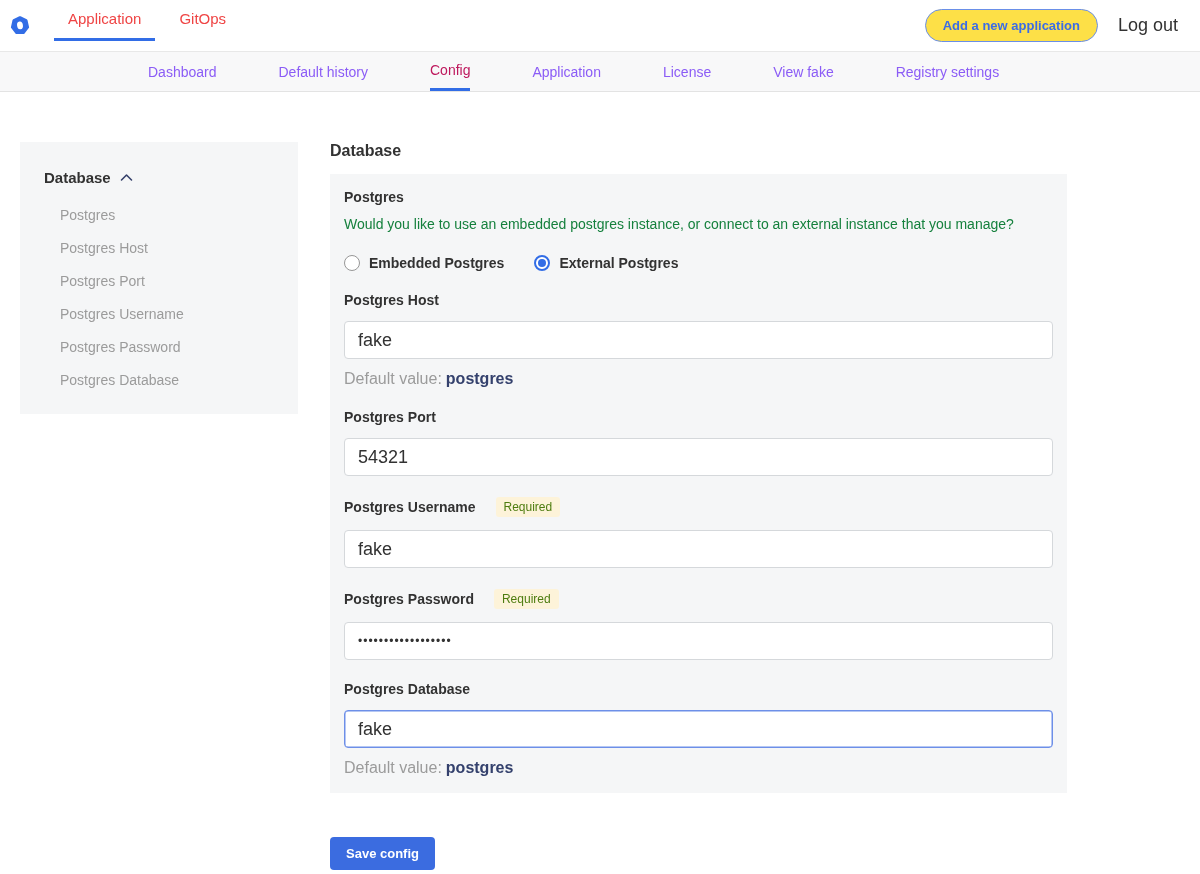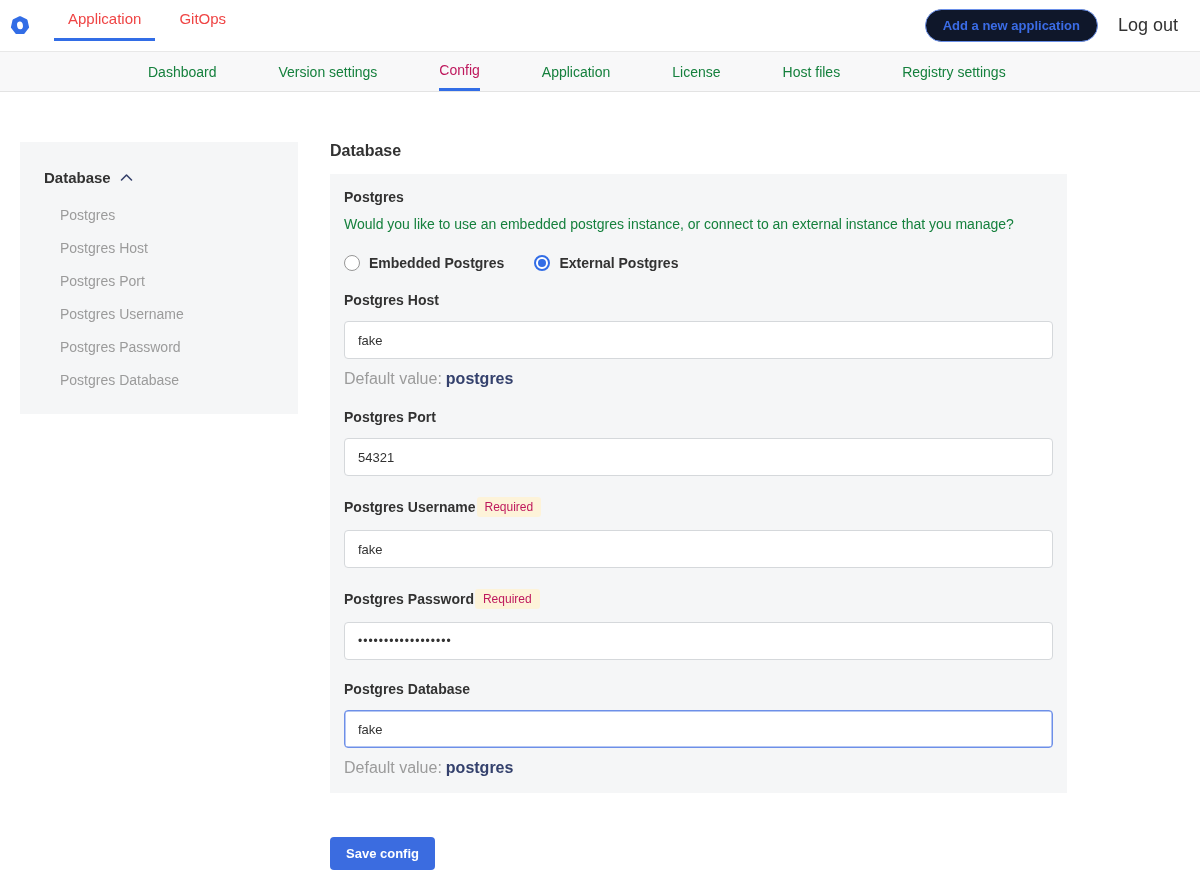--- a/index.html
+++ b/index.html
@@ -6,26 +6,26 @@
   html,body { width:1200px; background:#ffffff; font-family:"Liberation Sans", sans-serif; color:#323232; }
   body { height:874px; overflow:hidden; }
 
   
   .topnav { height:52px; display:flex; align-items:center; border-bottom:1px solid #e8e8e8; padding-left:10px; padding-right:22px; }
   .logo { display:flex; align-items:center; margin-right:24px; cursor:pointer; }
   .toptabs { display:flex; height:52px; }
   .toptab { height:41px; display:flex; align-items:center; padding:0 14px; margin-right:10px; font-size:15px; font-weight:500; color:#ef4444; border-bottom:3px solid transparent; cursor:pointer; }
   .toptab.active { border-bottom-color:#326de6; }
   .topnav-right { margin-left:auto; display:flex; align-items:center; gap:20px; }
-  .pill-btn { background:#0f172a; border:1px solid #6a8fe8; color:#3b6ce6; font-family:inherit; font-size:13px; font-weight:bold; border-radius:17px; padding:8px 17px; cursor:pointer; }
+  .pill-btn { background:#fde047; border:1px solid #6a8fe8; color:#3b6ce6; font-family:inherit; font-size:13px; font-weight:bold; border-radius:17px; padding:8px 17px; cursor:pointer; }
   .logout { font-size:18px; color:#323232; cursor:pointer; }
 
   
   .subnav { height:40px; background:#f8f8f9; border-bottom:1px solid #e3e3e3; display:flex; align-items:stretch; padding-left:148px; gap:62px; }
-  .subtab { display:flex; align-items:center; font-size:14px; color:#15803d; border-bottom:3px solid transparent; padding-top:3px; cursor:pointer; }
+  .subtab { display:flex; align-items:center; font-size:14px; color:#8b5cf6; border-bottom:3px solid transparent; padding-top:3px; cursor:pointer; }
   .subtab.active { color:#be185d; font-weight:500; border-bottom-color:#326de6; padding-top:0; }
 
   
   .content { display:flex; align-items:flex-start; padding:50px 0 0 20px; }
 
   
   .sidebar { width:278px; background:#f5f6f7; padding:27px 12px 22px 12px; }
   .sidebar-group-header { display:flex; align-items:center; gap:9px; padding-left:12px; font-size:15px; font-weight:bold; color:#323232; cursor:pointer; }
   .sidebar-items { list-style:none; margin-top:8px; }
   .sidebar-item { font-size:14px; color:#9b9b9b; padding:13px 0 4px 28px; cursor:pointer; }
@@ -39,22 +39,22 @@
 
   .radio-row { margin-top:23px; display:flex; align-items:center; gap:30px;text-align:right; }
   .radio-option { display:flex; align-items:center; gap:9px; font-size:14px; font-weight:bold; color:#323232; cursor:pointer; }
   .radio-circle { width:16px; height:16px; border:1px solid #979797; border-radius:50%; background:#fff; display:inline-flex; align-items:center; justify-content:center; flex:none; }
   .radio-circle.checked { border:2px solid #326de6; }
   .radio-circle.checked::after { content:""; width:8px; height:8px; border-radius:50%; background:#326de6; }
 
   .field { margin-top:21px; }
   .field-label-row { display:flex; align-items:center; }
   .field-label { font-size:14px; font-weight:bold; color:#323232; }
-  .required-badge { margin-left:1px; background:#fdf3d9; color:#be185d; font-size:12px; padding:3px 8px; border-radius:3px; }
-  .text-input { display:block; margin-top:13px; width:100%; height:38px; background:#fff; border:1px solid #d5d8db; border-radius:4px; padding:0 13px; font-family:inherit; font-size:13px; color:#323232; outline:none; }
+  .required-badge { margin-left:20px; background:#fdf3d9; color:#4d7c0f; font-size:12px; padding:3px 8px; border-radius:3px; }
+  .text-input { display:block; margin-top:13px; width:100%; height:38px; background:#fff; border:1px solid #d5d8db; border-radius:4px; padding:0 13px; font-family:inherit; font-size:18px; color:#323232; outline:none; }
   .text-input.focused { border:1px solid #6d8fe8; box-shadow:0 0 0 0.5px #6d8fe8 inset; }
   .text-input.password { letter-spacing:1px; font-size:12px; }
   .helper { margin-top:11px; font-size:16px; color:#9b9b9b; }
   .helper-value { color:#34416d; font-weight:bold; margin-left:4px; }
 
   .save-btn { margin-top:44px; background:#3b6ce0; color:#fff; border:none; border-radius:4px; font-family:inherit; font-size:13px; font-weight:bold; padding:9px 16px; cursor:pointer; }
 </style>
 </head>
 <body>
 
@@ -74,25 +74,25 @@
     </div>
   </nav>
   <div class="topnav-right">
     <button class="pill-btn">Add a new application</button>
     <span class="logout">Log out</span>
   </div>
 </header>
 
 <nav class="subnav">
   <div class="subtab">Dashboard</div>
-  <div class="subtab">Version settings</div>
+  <div class="subtab">Default history</div>
   <div class="subtab active">Config</div>
   <div class="subtab">Application</div>
   <div class="subtab">License</div>
-  <div class="subtab">Host files</div>
+  <div class="subtab">View fake</div>
   <div class="subtab">Registry settings</div>
 </nav>
 
 <div class="content">
 
   <aside class="sidebar">
     <div class="sidebar-group-header">
       <span>Database</span>
       <svg width="13" height="9" viewBox="0 0 13 9" aria-hidden="true">
         <path d="M1.5 7 L6.5 2 L11.5 7" fill="none" stroke="#36416b" stroke-width="1.6" stroke-linecap="round" stroke-linejoin="round"></path>

